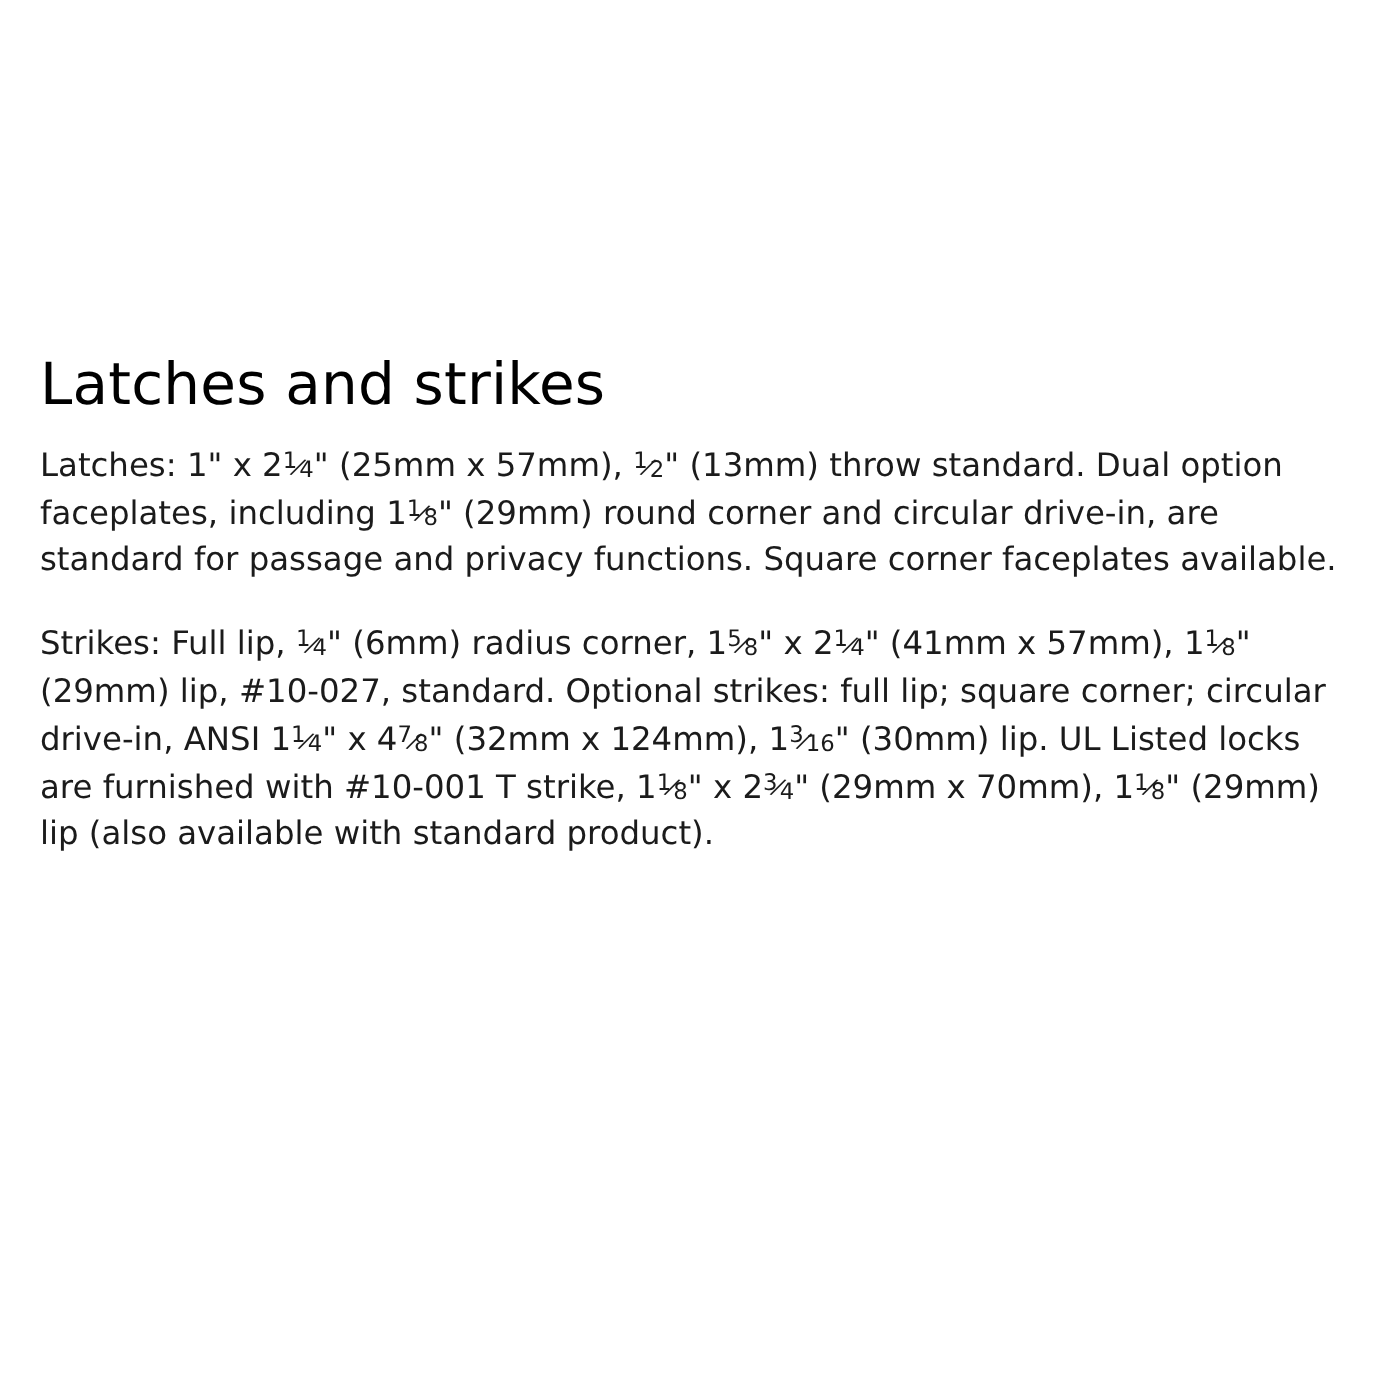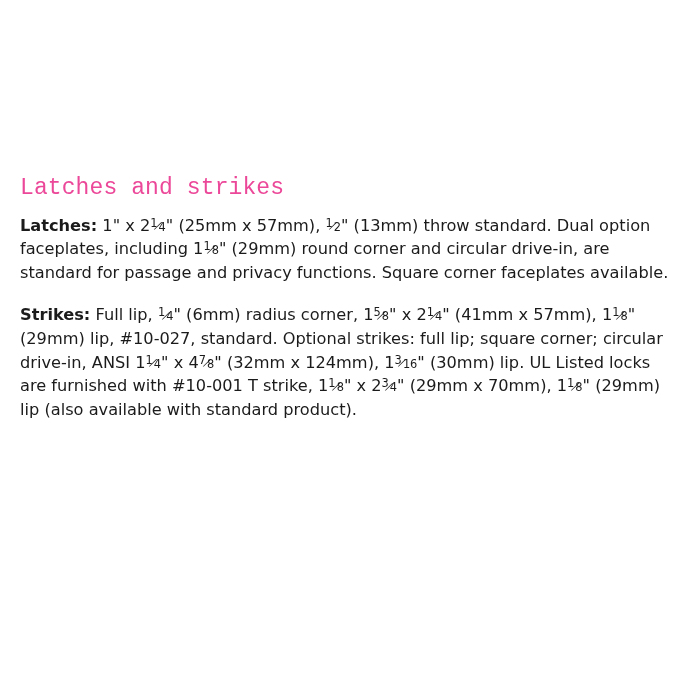--- a/index.html
+++ b/index.html
@@ -14,40 +14,39 @@
     color: #1b1b1b;
     overflow: hidden;
   }
   .page {
     box-sizing: border-box;
     width: 700px;
     height: 700px;
     padding: 175px 20px 0 20px;
   }
   .doc-title {
-    font-size: 23px;
+    font-size: 29px;
     font-weight: 400;
     letter-spacing: 0.1px;
-    color: #ec4899;
+    color: #000000;
     margin: 0 0 11px 0;
     line-height: 1.2;
-    font-family: Liberation Mono, monospace;
   }
   .para {
     font-size: 16.2px;
     line-height: 1.47;
     margin: 0 0 18px 0;
     color: #1b1b1b;
     text-align: left;
   }
   .para:last-child {
     margin-bottom: 0;
   }
   .lead {
-    font-weight: bold;
+    font-weight: normal;
   }
   
   .frac {
     display: inline-block;
     font-size: 0.74em;
     line-height: 1;
     vertical-align: baseline;
     position: relative;
     top: -0.02em;
     white-space: nowrap;

